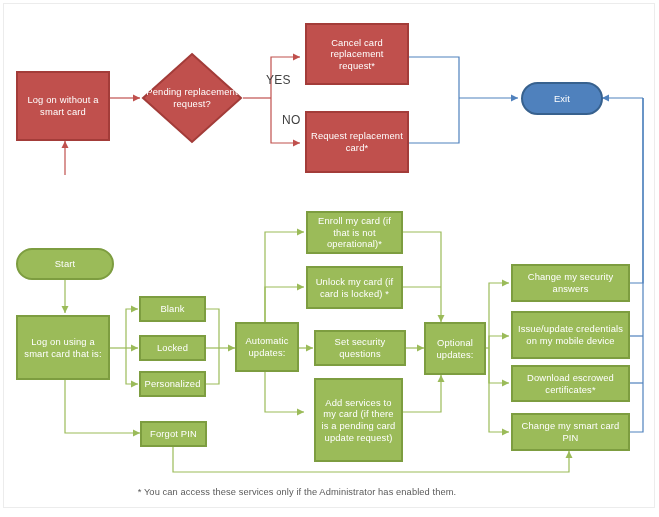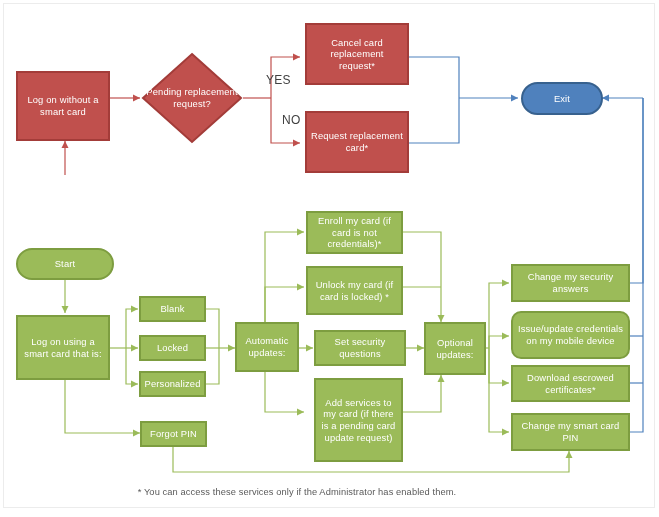--- a/index.html
+++ b/index.html
@@ -217,44 +217,44 @@
 
   <div class="node green" style="left:140px; top:421px; width:67px; height:26px;">
     <span>Forgot PIN</span>
   </div>
 
   <div class="node green" style="left:235px; top:322px; width:64px; height:50px;">
     <span>Automatic updates:</span>
   </div>
 
   <div class="node green" style="left:306px; top:211px; width:97px; height:43px;">
-    <span>Enroll my card (if card is not credentials)*</span>
-  </div>
-
-  <div class="node green" style="left:306px; top:266px; width:97px; height:49px;">
+    <span>Enroll my card (if that is not operational)*</span>
+  </div>
+
+  <div class="node green" style="left:306px; top:266px; width:97px; height:43px;">
     <span>Unlock my card (if card is locked) *</span>
   </div>
 
   <div class="node green" style="left:314px; top:330px; width:92px; height:36px;">
     <span>Set security questions</span>
   </div>
 
   <div class="node green" style="left:314px; top:378px; width:89px; height:84px;">
     <span>Add services to my card (if there is a pending card update request)</span>
   </div>
 
   <div class="node green" style="left:424px; top:322px; width:62px; height:53px;">
     <span>Optional updates:</span>
   </div>
 
   <div class="node green" style="left:511px; top:264px; width:119px; height:38px;">
     <span>Change my security answers</span>
   </div>
 
-  <div class="node green" style="left:511px; top:311px; width:119px; height:48px;border-radius:10px;">
+  <div class="node green" style="left:511px; top:311px; width:119px; height:48px;">
     <span>Issue/update credentials on my mobile device</span>
   </div>
 
   <div class="node green" style="left:511px; top:365px; width:119px; height:37px;">
     <span>Download escrowed certificates*</span>
   </div>
 
   <div class="node green" style="left:511px; top:413px; width:119px; height:38px;">
     <span>Change my smart card PIN</span>
   </div>

